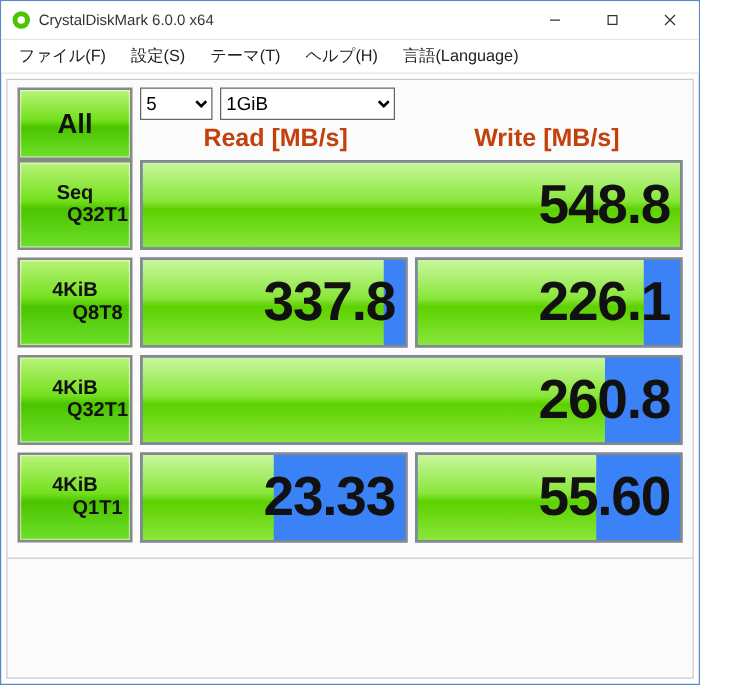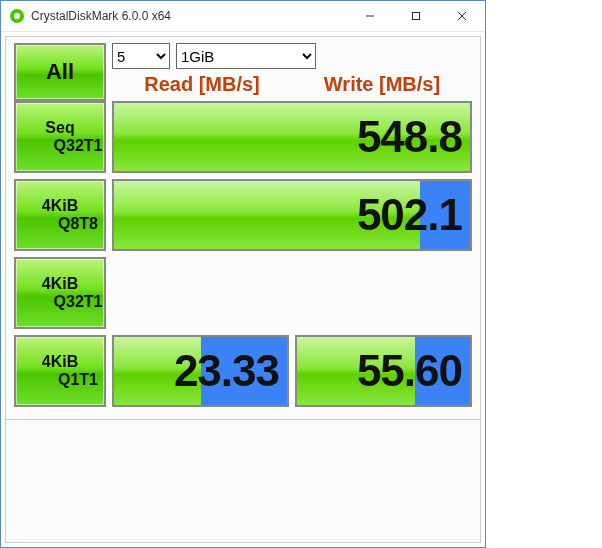--- a/index.html
+++ b/index.html
@@ -1,17 +1,17 @@
 <!DOCTYPE html>
 <html><head>
 <meta charset="utf-8">
 <style>
   html,body{margin:0;padding:0;font-family:"Segoe UI","Meiryo",sans-serif;}
   body{width:602px;height:548px;overflow:hidden;background:#fff;}
-  .window{width:486px;height:548px;border:1px solid #5a8ac6;box-sizing:border-box;display:flex;flex-direction:column;background:#fff;}
+  .window{width:560px;height:548px;border:1px solid #5a8ac6;box-sizing:border-box;display:flex;flex-direction:column;background:#fff;}
   .titlebar{height:30px;background:#fff;display:flex;align-items:center;border-bottom:1px solid #e5e5e5;}
   .title-icon{width:16px;height:16px;margin:0 6px 0 8px;display:inline-block;}
   .title-icon svg{width:16px;height:16px;display:block;}
   .title-text{font-size:12px;color:#333;flex:1;}
   .win-btns{display:flex;height:100%;}
   .win-btn{width:46px;height:100%;display:flex;align-items:center;justify-content:center;color:#555;font-size:14px;}
   .menubar{height:26px;display:flex;align-items:center;padding:0 4px;border-bottom:1px solid #e5e5e5;background:#fff;}
   .menu-item{font-size:13px;color:#222;padding:3px 10px;}
   .content{flex:1;position:relative;background:#fbfbfb;border:1px solid #ccc;margin:4px;box-sizing:border-box;}
   .top-row{display:flex;align-items:flex-end;padding:6px 8px 0 8px;gap:6px;}
@@ -84,20 +84,27 @@
       </div>
       <div class="win-btn">
         <svg width="10" height="10" viewBox="0 0 10 10">
             <line x1="1" y1="1" x2="9" y2="9" stroke="#333" stroke-width="1"></line>
             <line x1="9" y1="1" x2="1" y2="9" stroke="#333" stroke-width="1"></line>
           </svg>
       </div>
     </div>
   </div>
 
+  <div class="menubar">
+    <span class="menu-item">ファイル(F)</span>
+    <span class="menu-item">設定(S)</span>
+    <span class="menu-item">テーマ(T)</span>
+    <span class="menu-item">ヘルプ(H)</span>
+    <span class="menu-item">言語(Language)</span>
+  </div>
 
   <div class="content">
 
     <div class="top-row">
       <div class="green-btn btn-all">
         <span>All</span>
       </div>
       <div class="selects">
         <div class="sel-row">
           <select class="runs">
@@ -127,29 +134,37 @@
           <span class="num">548.8</span>
         </div>
       </div>
 
       <div class="bench-row">
         <div class="green-btn btn-test">
           <span>4KiB</span>
           <span class="l2">Q8T8</span>
         </div>
         <div class="val-cell">
+          <div class="bar" style="width:92%"></div>
+          <span class="num">337.8</span>
+        </div>
+        <div class="val-cell">
           <div class="bar" style="width:86%"></div>
-          <span class="num">502.1</span>
+          <span class="num">226.1</span>
         </div>
       </div>
 
       <div class="bench-row">
         <div class="green-btn btn-test">
           <span>4KiB</span>
           <span class="l2">Q32T1</span>
+        </div>
+        <div class="val-cell">
+          <div class="bar" style="width:86%"></div>
+          <span class="num">260.8</span>
         </div>
       </div>
 
       <div class="bench-row">
         <div class="green-btn btn-test">
           <span>4KiB</span>
           <span class="l2">Q1T1</span>
         </div>
         <div class="val-cell">
           <div class="bar" style="width:50%"></div>

